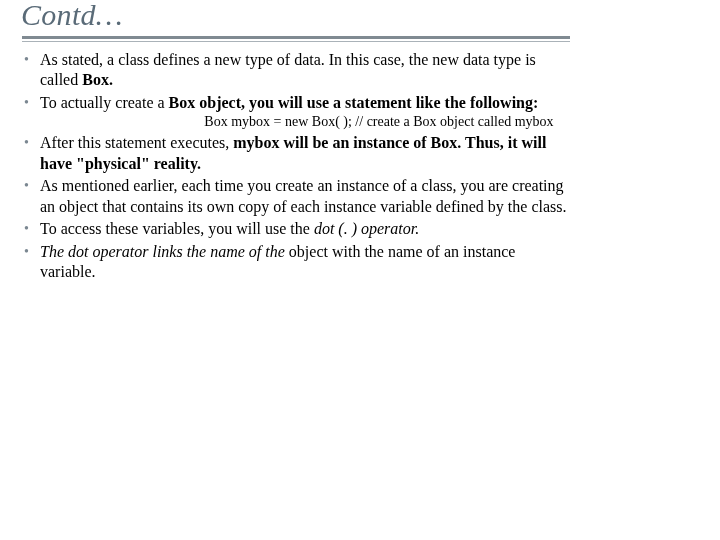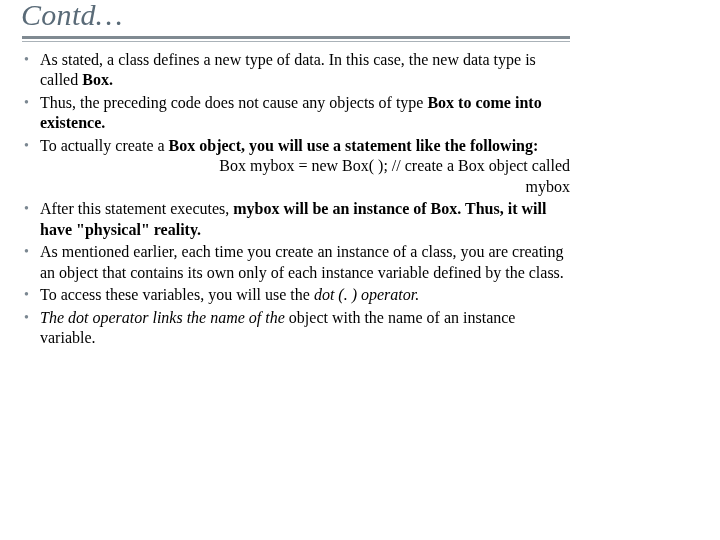--- a/index.html
+++ b/index.html
@@ -53,23 +53,23 @@
     left: 2px;
     top: 0;
     color: #7b8791;
     font-size: 14px;
     line-height: 1.4;
   }
   .b { font-weight: bold; }
   .it { font-style: italic; }
   .code-line {
     display: block;
-    text-align: right;
+    text-align: center;
     padding-left: 148px;
-    font-size: 16px;
+    font-size: 14px;
     line-height: 1.28;
   }
 </style>
 </head>
 <body>
 
 <div class="slide">
 
   <div class="title">Contd…</div>
 
@@ -78,35 +78,32 @@
     <div class="rule-bottom"></div>
   </div>
 
   <ul class="bullets">
 
     <li>
       <span>As stated, a class defines a new type of data. In this case, the new data type is called </span><span class="b">Box.</span>
     </li>
 
 
-    <li>
-      <span>Thus, the preceding code does not cause any objects of type </span><span class="b">Box to come into existence.</span>
-    </li>
 
     <li>
       <span>To actually create a </span><span class="b">Box object, you will use a statement like the following:</span>
       <span class="code-line">Box mybox = new Box( );   // create a Box object called mybox</span>
     </li>
 
     <li>
       <span>After this statement executes, </span><span class="b">mybox will be an instance of Box. Thus, it will have "physical" reality.</span>
     </li>
 
     <li>
-      <span>As mentioned earlier, each time you create an instance of a class, you are creating an object that contains its own only of each instance variable defined by the class.</span>
+      <span>As mentioned earlier, each time you create an instance of a class, you are creating an object that contains its own copy of each instance variable defined by the class.</span>
     </li>
 
 
     <li>
       <span>To access these variables, you will use the </span><span class="it">dot (. ) operator.</span>
     </li>
 
     <li>
       <span class="it">The dot operator links the name of the</span><span> object with the name of an instance variable.</span>
     </li>

